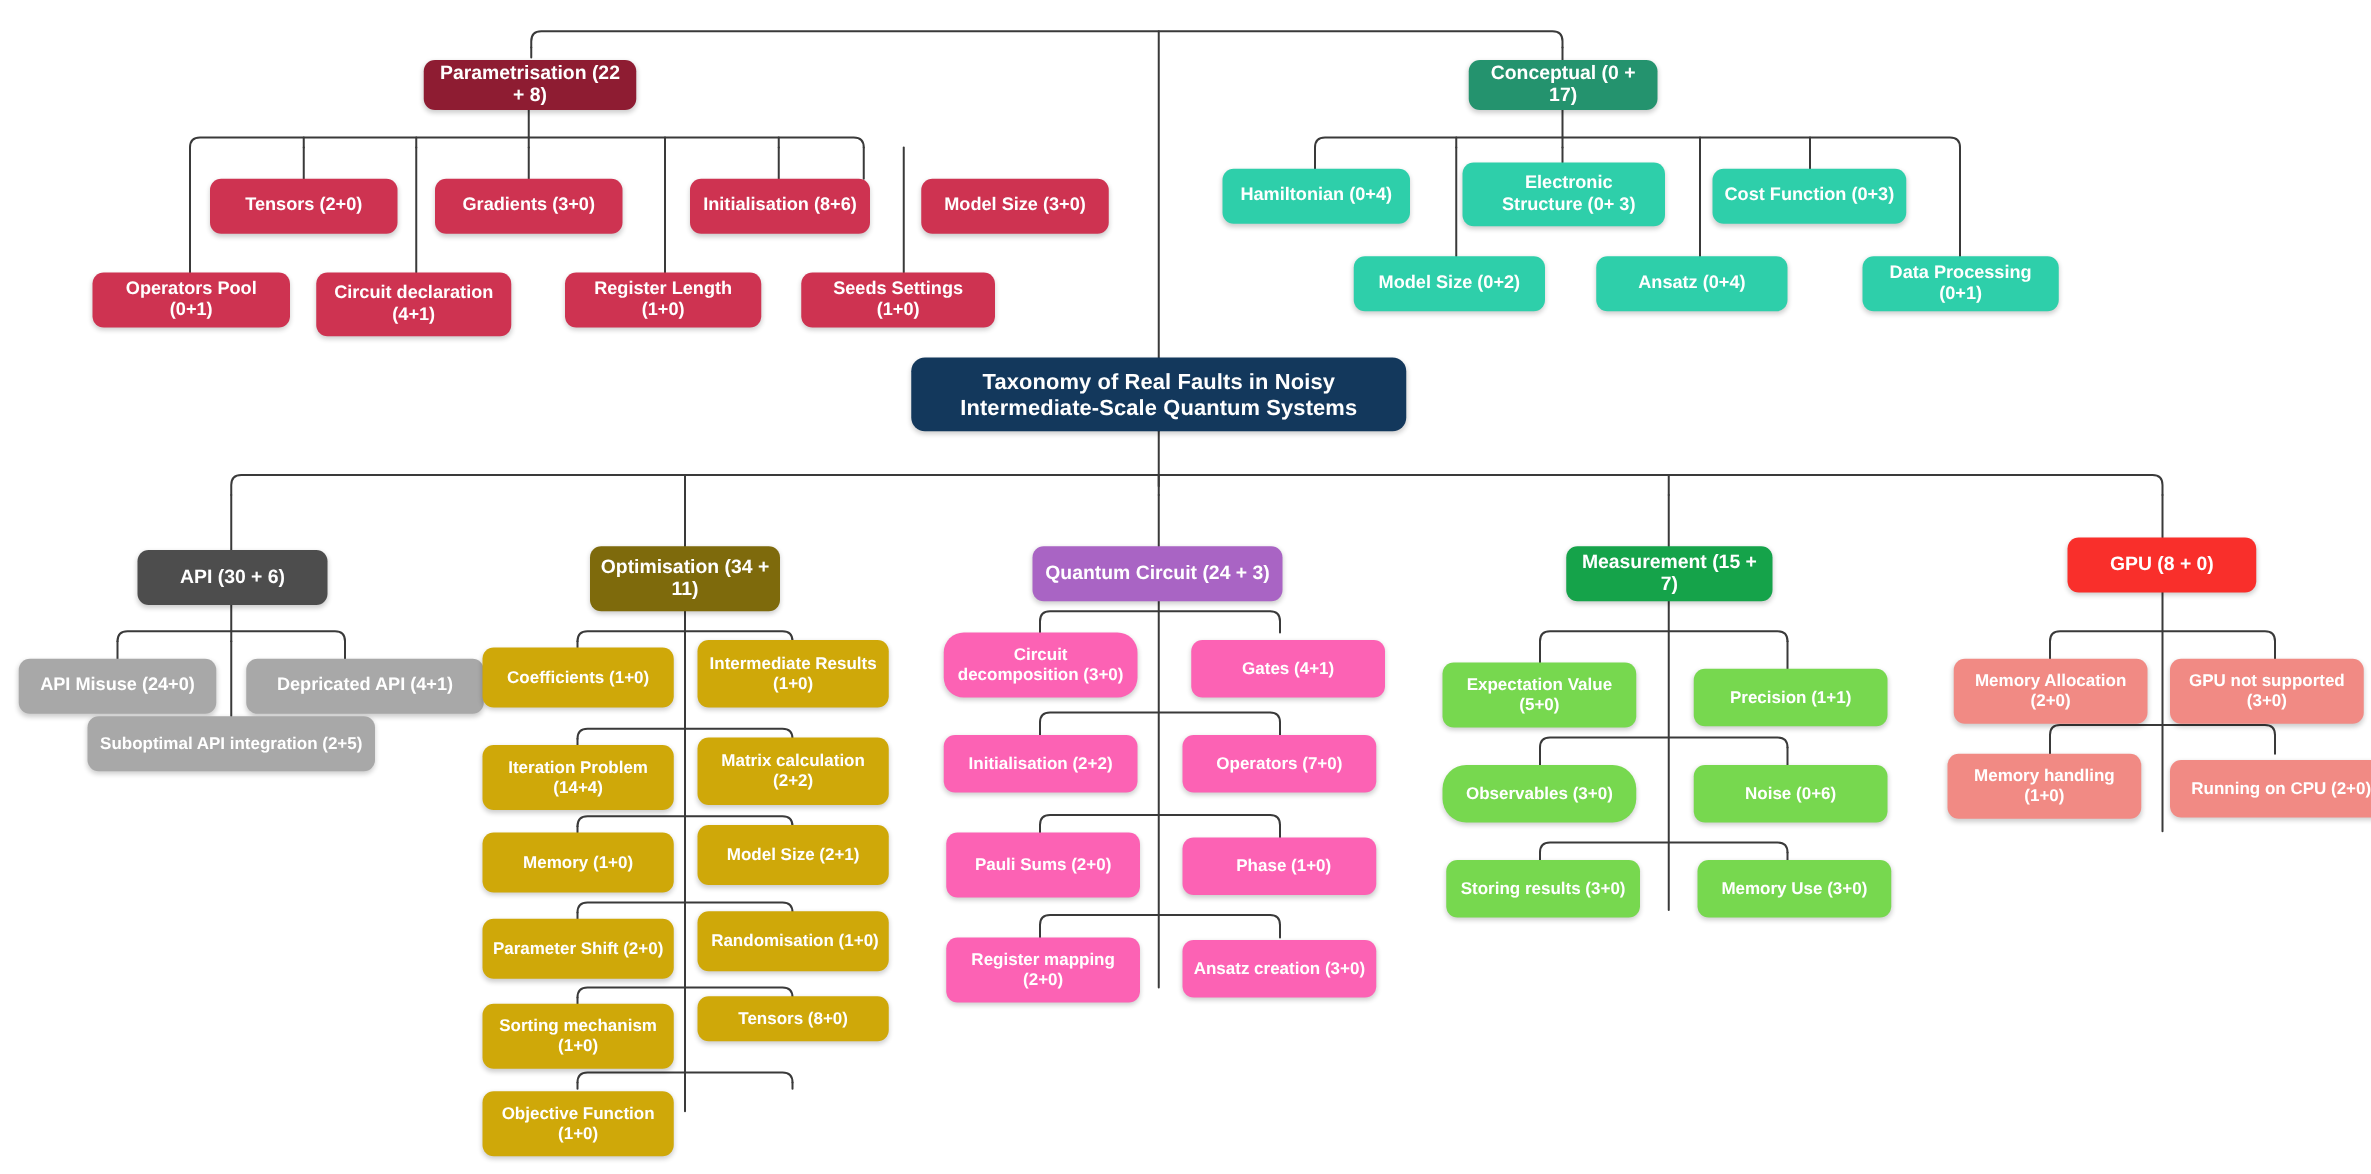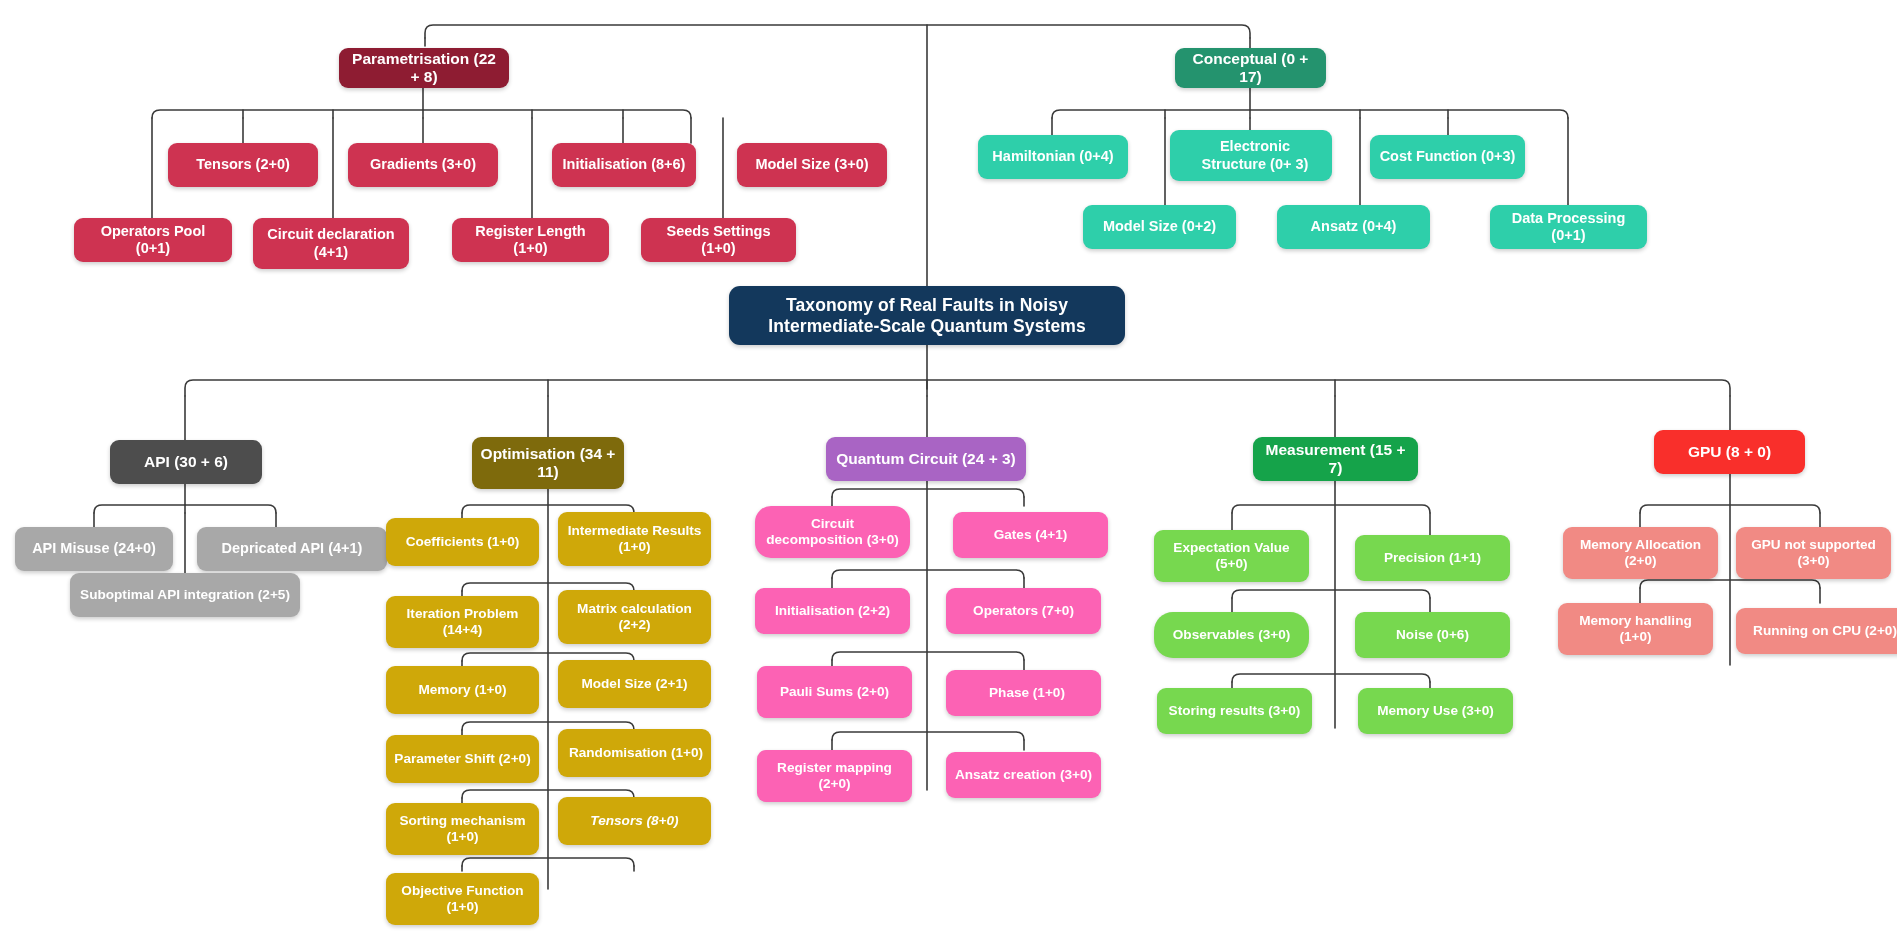--- a/index.html
+++ b/index.html
@@ -279,21 +279,21 @@
   </div>
   <div class="node n-leaf-sm" style="left:386px; top:735px; width:153px; height:48px; background:#CFA809;">
     <span>Parameter Shift (2+0)</span>
   </div>
   <div class="node n-leaf-sm" style="left:558px; top:729px; width:153px; height:48px; background:#CFA809;text-align:right;">
     <span>Randomisation (1+0)</span>
   </div>
   <div class="node n-leaf-sm" style="left:386px; top:803px; width:153px; height:52px; background:#CFA809;">
     <span>Sorting mechanism (1+0)</span>
   </div>
-  <div class="node n-leaf-sm" style="left:558px; top:797px; width:153px; height:48px; background:#CFA809;font-style:italic;">
+  <div class="node n-leaf-sm" style="left:558px; top:797px; width:153px; height:36px; background:#CFA809;">
     <span>Tensors (8+0)</span>
   </div>
   <div class="node n-leaf-sm" style="left:386px; top:873px; width:153px; height:52px; background:#CFA809;">
     <span>Objective Function (1+0)</span>
   </div>
 
   <div class="node n-cat" style="left:826px; top:437px; width:200px; height:44px; background:#A964C4;">
     <span>Quantum Circuit (24 + 3)</span>
   </div>
 

